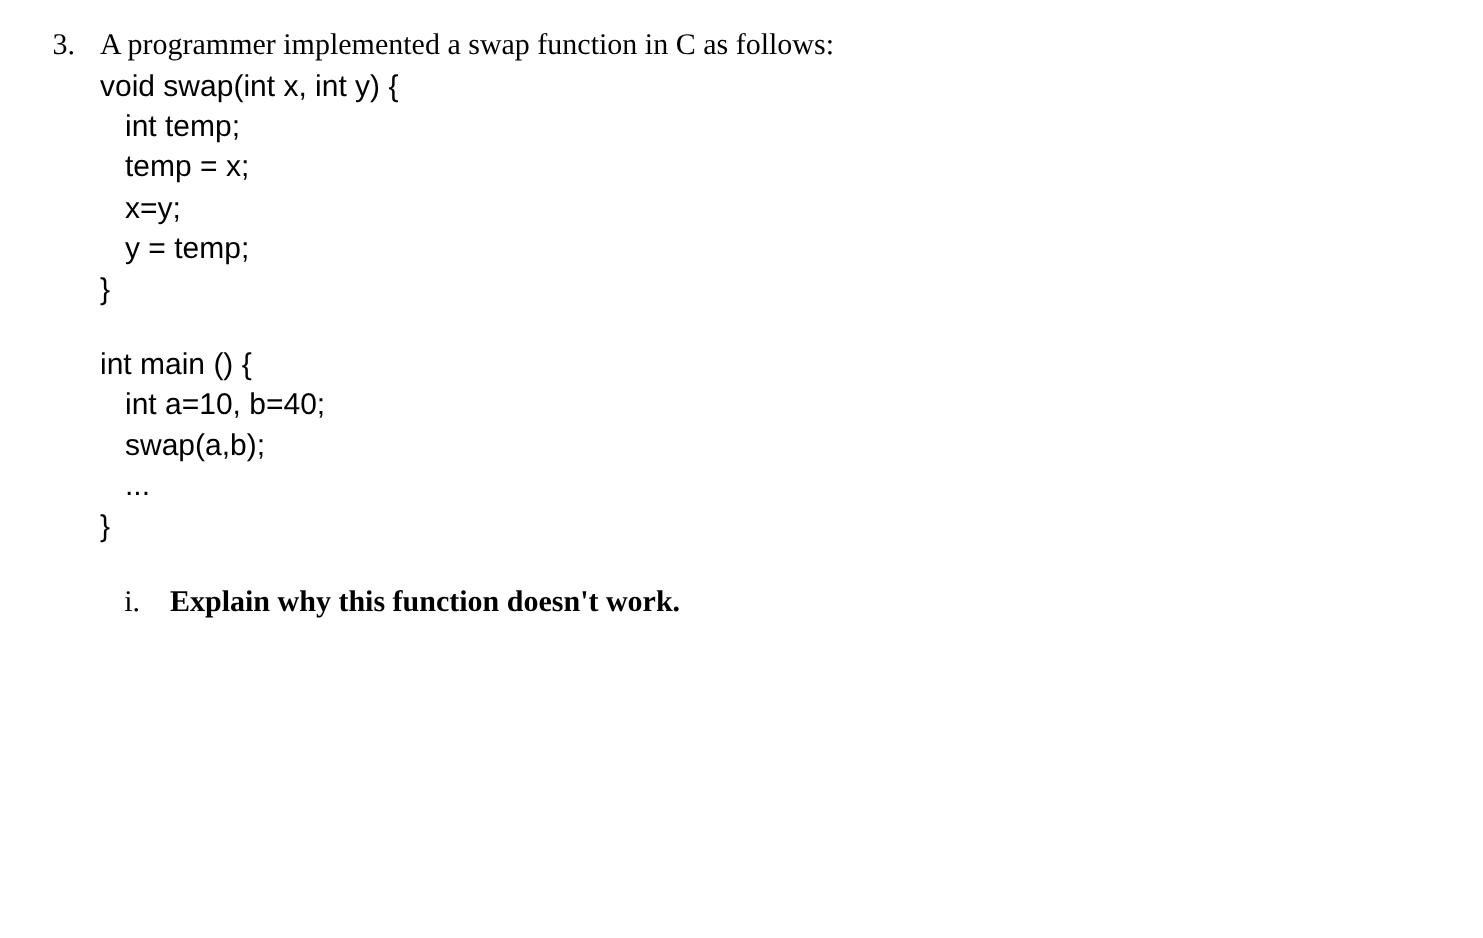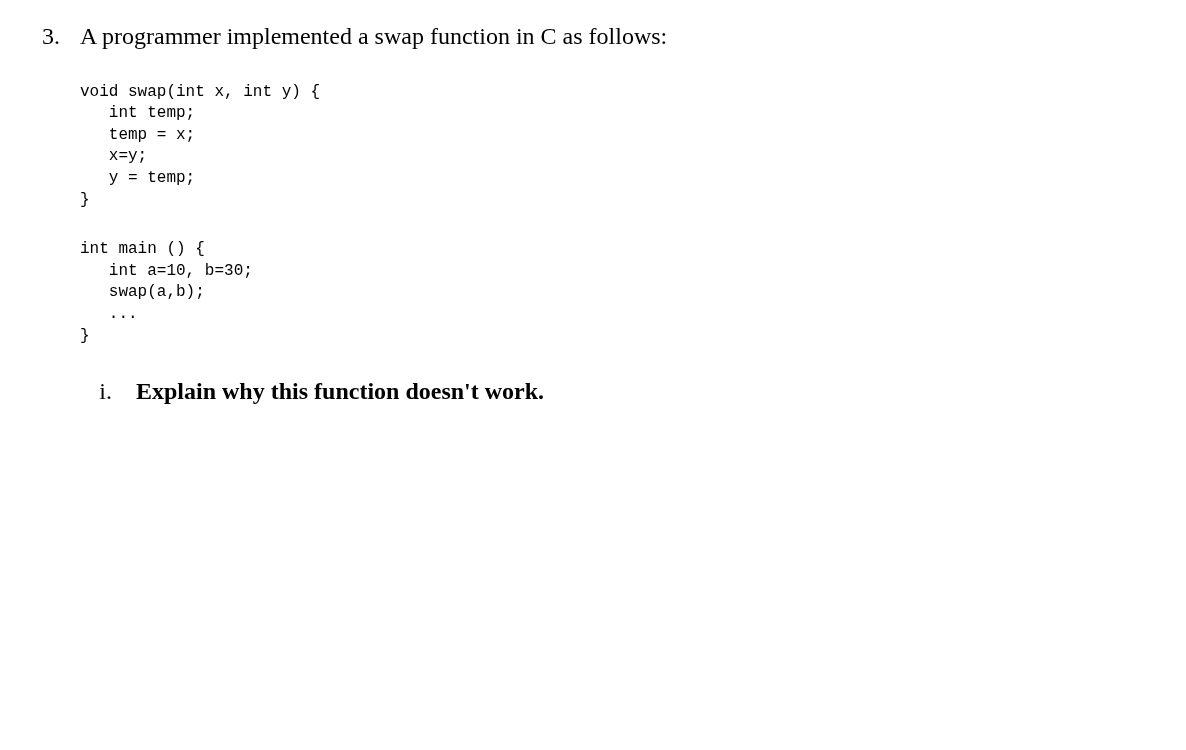--- a/index.html
+++ b/index.html
@@ -23,25 +23,24 @@
     }
     .question-number {
       flex-shrink: 0;
       min-width: 30px;
       text-align: right;
     }
     .question-body {
       flex: 1;
     }
     .intro-text {
-      margin-bottom: 28px;
     }
     .code-block {
-      font-family: Liberation Mono, monospace;
-      font-size: 16px;
+      font-family: Liberation Sans, sans-serif;
+      font-size: 24px;
       white-space: pre;
       margin-bottom: 28px;
       line-height: 1.35;
     }
     .middle-text {
       margin-bottom: 28px;
       line-height: 1.35;
     }
     .sub-questions {
       display: flex;
@@ -70,21 +69,21 @@
   <div class="question-number">3.</div>
   <div class="question-body">
     <div class="intro-text">A programmer implemented a swap function in C as follows:</div>
     <div class="code-block">void swap(int x, int y) {
    int temp;
    temp = x;
    x=y;
    y = temp;
 }</div>
     <div class="code-block">int main () {
-   int a=10, b=30;
+   int a=10, b=40;
    swap(a,b);
    ...
 }</div>
     <div class="sub-questions">
       <div class="sub-question">
         <span class="sub-label">i.</span>
         <span class="sub-text">Explain why this function doesn't work.</span>
       </div>
     </div>
   </div>

